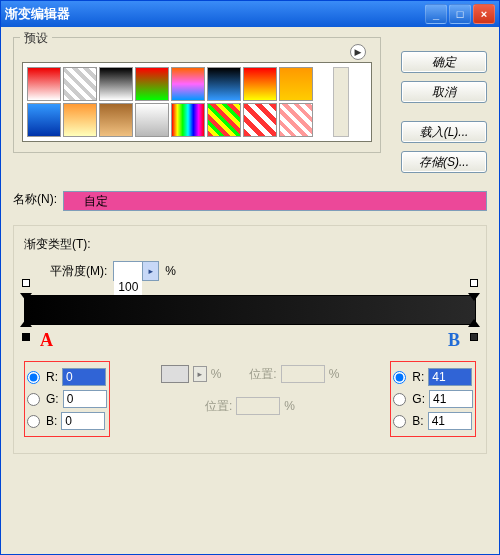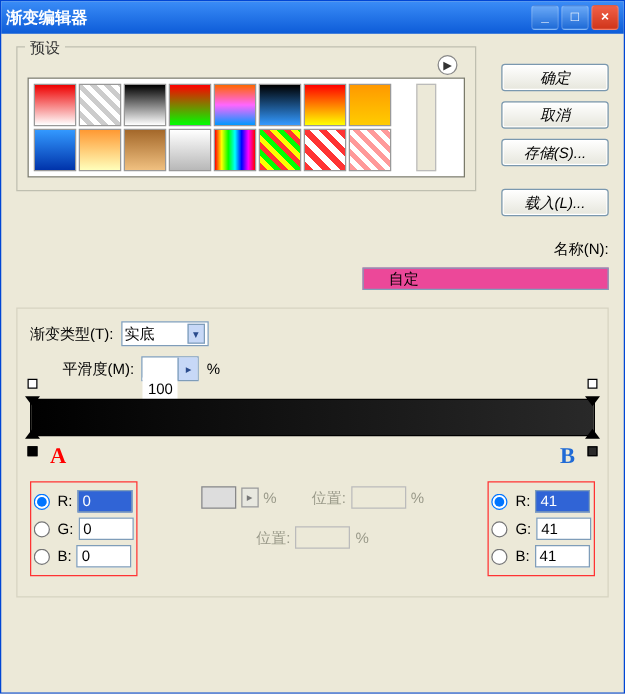--- a/index.html
+++ b/index.html
@@ -14,21 +14,21 @@
 .preset-fieldset { flex:1; border:1px solid #bfbfb0; padding:6px 8px 10px; position:relative; }
 .legend { position:absolute; top:-8px; left:6px; background:#ece9d8; padding:0 4px; color:#333; }
 .preset-head { display:flex; justify-content:flex-end; padding-right:6px; }
 .circle-btn { width:16px;height:16px;border-radius:50%;border:1px solid #888;background:#fff;display:flex;align-items:center;justify-content:center;font-size:9px;color:#333;}
 .preset-box { margin-top:2px; border:1px solid #7a7a6a; background:#fff; padding:4px; display:flex; }
 .swatch-grid { display:flex; flex-wrap:wrap; gap:2px; width: 300px; }
 .swatch { width:34px; height:34px; border:1px solid #999; }
 .scroll { width:16px; margin-left:6px; background:#ece9d8; border:1px solid #bbb; }
 .side-btns { display:flex; flex-direction:column; gap:8px; margin-top:14px; }
 .xp-btn { width:86px; height:22px; background:linear-gradient(#fff,#e6e6dc); border:1px solid #7a98af; border-radius:3px; box-shadow: inset 0 0 0 1px #fff; font-style: italic; }
-.name-row { margin-top:18px; display:flex; align-items:flex-end; gap:6px;flex-direction:column; }
+.name-row { margin-top:18px; display:flex; align-items:flex-start; gap:6px; }
 .name-row label { white-space:nowrap; }
 .text-input { height:20px; border:1px solid #7f9db9; background:#ec4899; padding:1px 20px; }
 .name-input { flex:1; }
 .section { margin-top:14px; border:1px solid #d6d3c1; padding:10px 10px 16px; position:relative; background:#ece9d8;}
 .form-row { display:flex; align-items:center; gap:6px; margin-bottom:8px; }
 .select { height:20px; border:1px solid #7f9db9; background:#fff; padding:0 2px; display:flex; align-items:center; }
 .select .arrow { margin-left:auto; width:14px; height:16px; background:#c7d8f7; border:1px solid #7f9db9; display:flex;align-items:center;justify-content:center;font-size:9px;color:#2a4b8d; }
 .spinner { display:flex; align-items:center; border:1px solid #7f9db9; background:#fff; height:20px; }
 .spinner input { border:none; width:28px; height:18px; padding:0 4px; outline:none;margin-top:32px; }
 .spinner .arrow { width:16px; height:18px; background:#c7d8f7; border-left:1px solid #7f9db9; display:flex;align-items:center;justify-content:center;font-size:9px;color:#2a4b8d; }
@@ -92,37 +92,33 @@
               <div class="swatch" style="background: repeating-linear-gradient(45deg, rgb(255, 51, 51) 0px, rgb(255, 51, 51) 4px, rgb(255, 255, 0) 4px, rgb(255, 255, 0) 8px, rgb(0, 255, 0) 8px, rgb(0, 255, 0) 12px);"></div>
               <div class="swatch" style="background: repeating-linear-gradient(45deg, rgb(255, 51, 51) 0px, rgb(255, 51, 51) 5px, rgb(255, 255, 255) 5px, rgb(255, 255, 255) 10px);"></div>
               <div class="swatch" style="background: repeating-linear-gradient(45deg, rgb(255, 153, 153) 0px, rgb(255, 153, 153) 4px, rgb(255, 255, 255) 4px, rgb(255, 255, 255) 8px);"></div>
             </div>
           <div class="scroll"></div>
         </div>
       </div>
       <div class="side-btns">
         <button class="xp-btn">确定</button>
         <button class="xp-btn">取消</button>
+        <button class="xp-btn" style="margin-top:10px">载入(L)...</button>
         <button class="xp-btn">存储(S)...</button>
-        <button class="xp-btn" style="margin-top:10px">载入(L)...</button>
       </div>
     </div>
 
     <div class="name-row">
       <label>名称(N):</label>
       <input class="text-input name-input" value="自定" style="">
     </div>
 
     <div class="section">
       <div class="form-row">
         <label>渐变类型(T):</label>
-        <div class="select" style="width:70px">
-          <span>实底</span>
-          <span class="arrow">▾</span>
-        </div>
       </div>
       <div class="form-row">
         <label style="margin-left:26px">平滑度(M):</label>
         <div class="spinner">
           <input value="100" style="">
           <span class="arrow">▸</span>
         </div>
         <span>%</span>
       </div>
 

